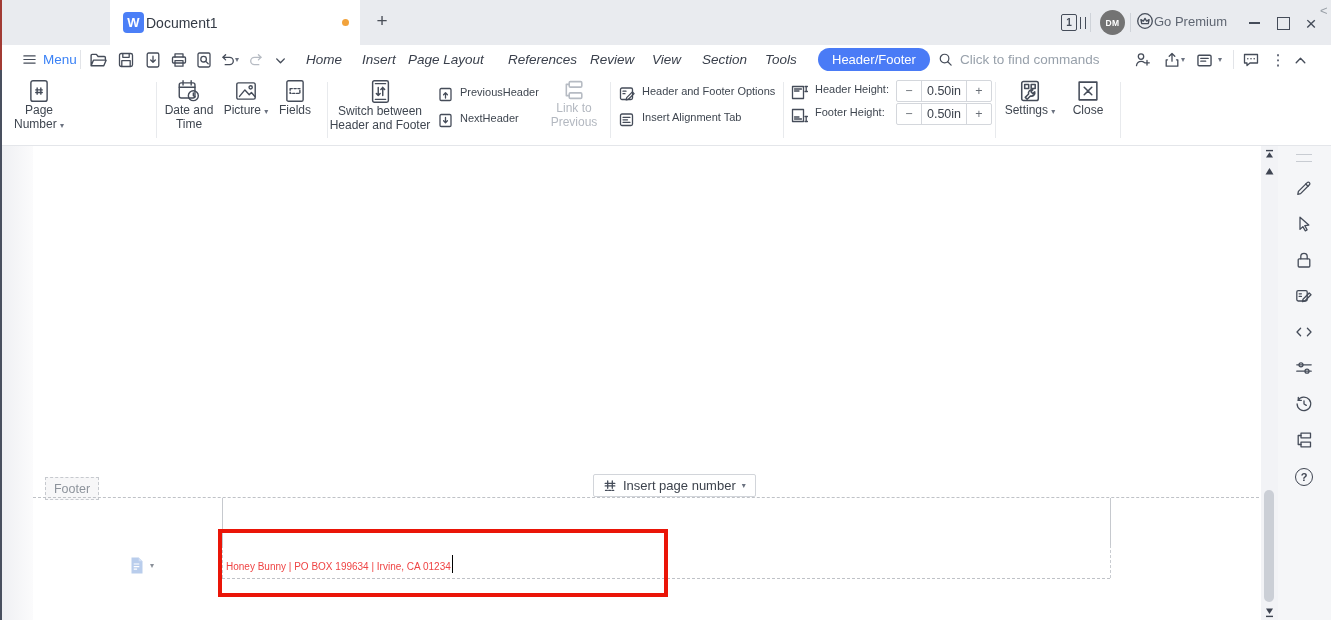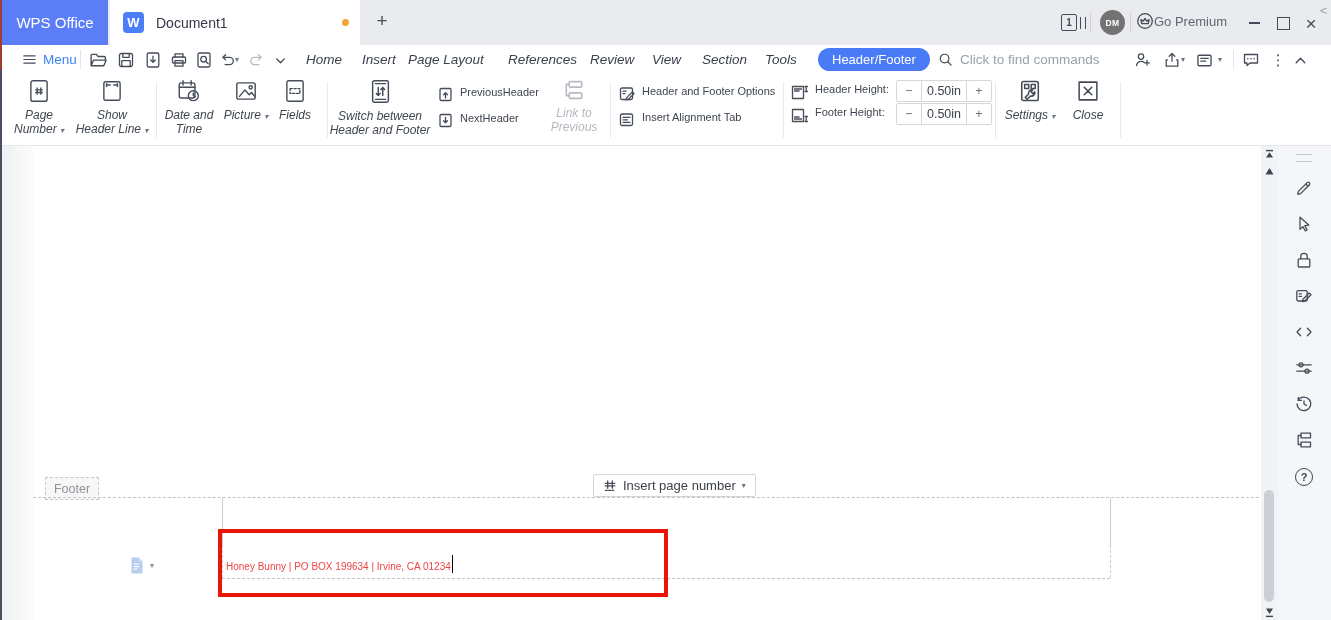--- a/index.html
+++ b/index.html
@@ -12,21 +12,21 @@
   .titlebar{position:absolute;left:0;top:0;width:1331px;height:45px;background:#e9ebef;}
   .edge-strip{position:absolute;left:0;top:0;width:2px;height:620px;
     background:linear-gradient(180deg,#a23b34 0 70px,#49505f 70px 100%);z-index:50;}
   .wps-btn{position:absolute;left:2px;top:0;width:106px;height:45px;background:#5b7df6;
     color:#fff;font-size:15px;display:flex;align-items:center;justify-content:center;}
   .doc-tab{position:absolute;left:110px;top:0;width:250px;height:45px;background:#fff;
     display:flex;align-items:center;}
   .wicon{width:21px;height:21px;background:#4b7ff7;border-radius:4px;color:#fff;
     font-size:13px;font-weight:bold;display:flex;align-items:center;justify-content:center;
     margin-left:13px;}
-  .doc-tab-label{font-size:14px;color:#333a45;margin-left:12px;text-align:center;}
+  .doc-tab-label{font-size:14px;color:#333a45;margin-left:2px;text-align:center;}
   .mod-dot{position:absolute;left:232px;top:19px;width:7px;height:7px;border-radius:50%;background:#f2a33c;}
   .newtab{position:absolute;left:371px;top:10px;width:22px;height:22px;font-size:19px;
     color:#4a4f58;display:flex;align-items:center;justify-content:center;}
   .wincount{position:absolute;left:1061px;top:14px;display:flex;align-items:center;}
   .wincount .box1{width:14px;height:15px;border:1.5px solid #454c59;border-radius:2px;
     font-size:10px;font-weight:bold;color:#454c59;display:flex;align-items:center;justify-content:center;}
   .wincount .bars{width:4px;height:12px;border-left:1.5px solid #454c59;border-right:1.5px solid #454c59;margin-left:3px;}
   .tb-div{position:absolute;top:13px;width:1px;height:19px;background:#cfd3d9;}
   .avatar{position:absolute;left:1100px;top:10px;width:25px;height:25px;border-radius:50%;
     background:#737373;color:#fff;font-size:8.5px;font-weight:bold;
@@ -53,21 +53,21 @@
     background:#4a7bf6;color:#fff;font-size:13px;padding:0 14px;}
   .searchbox{position:absolute;left:938px;top:0;height:29px;display:flex;align-items:center;gap:7px;
     color:#98a1ab;font-size:13.5px;}
   .dots{font-size:15px;color:#41485a;letter-spacing:0;}
 
   
   .ribbon{position:absolute;left:0;top:74px;width:1331px;height:72px;background:#fff;
     border-bottom:1px solid #e4e6ea;box-sizing:border-box;}
   .rsep{position:absolute;top:8px;width:1px;height:56px;background:#e8eaed;}
   .bigbtn{position:absolute;top:4px;display:flex;flex-direction:column;align-items:center;}
-  .bigbtn .lbl{font-size:12px;color:#3f4650;line-height:13.5px;text-align:center;margin-top:5px;white-space:nowrap;font-style:italic;}
+  .bigbtn .lbl{font-size:12px;color:#3f4650;line-height:13.5px;text-align:center;white-space:nowrap;}
   .bigbtn .lbl.gray,.rowbtn .gray{color:#b3b8c0;}
   .rowbtn{position:absolute;display:flex;align-items:flex-start;gap:6px;font-size:11px;color:#3f4650;white-space:nowrap;}
   .stepper{position:absolute;display:flex;height:22px;border:1px solid #d4d7dc;border-radius:2px;
     box-sizing:border-box;font-size:12.5px;color:#3c424c;background:#fff;}
   .stepper .sbtn{width:24px;display:flex;align-items:center;justify-content:center;color:#6a7078;}
   .stepper .sval{width:44px;display:flex;align-items:center;justify-content:center;
     border-left:1px solid #d4d7dc;border-right:1px solid #d4d7dc;}
   .minus-i::after{content:"−";}
   .plus-i::after{content:"+";}
 
@@ -100,21 +100,20 @@
   .sb-item{position:absolute;left:16px;width:20px;height:20px;display:flex;align-items:center;justify-content:center;}
   .sb-handle{position:absolute;left:18px;top:8px;width:16px;height:6px;
     border-top:1.6px solid #c8ccd2;border-bottom:1.6px solid #c8ccd2;}
   .help-circle{width:16px;height:16px;border:1.5px solid #3f4552;border-radius:50%;
     color:#3f4552;font-size:11px;font-weight:bold;display:flex;align-items:center;justify-content:center;}
 </style>
 </head>
 <body>
 
 <div class="titlebar">
-  <div class="wps-btn">WPS Office</div>
   <div class="doc-tab">
     <div class="wicon">W</div>
     <div class="doc-tab-label">Document1</div>
     <div class="mod-dot"></div>
   </div>
   <div class="newtab">+</div>
 
   <div class="wincount">
     <span class="box1">1</span>
     <span class="bars"></span>
@@ -282,30 +281,20 @@
     <span>
       <svg width="26" height="26" viewBox="0 0 24 24">
           <rect class="st" x="4.5" y="2.5" width="15" height="19" rx="2"></rect>
       <path class="st" d="M10.3 9.3v5.6M13.7 9.3v5.6M9 11h6M9 13.4h6"></path>
         </svg>
       </span>
     <div class="lbl"><span>Page</span><br>
       <span>Number</span> <span class="caret"></span></div>
   </div>
 
-  <div class="bigbtn" style="left:70px;width:84px">
-    <span>
-      <svg width="26" height="26" viewBox="0 0 24 24">
-          <rect class="st" x="4.5" y="3.5" width="15" height="17" rx="1.5"></rect>
-      <path class="st" d="M7 6.5h3.4M13.6 6.5H17M7 5.2v2.6M17 5.2v2.6"></path>
-        </svg>
-      </span>
-    <div class="lbl"><span>Show</span><br>
-      <span>Header Line</span> <span class="caret"></span></div>
-  </div>
 
   <div class="bigbtn" style="left:160px;width:58px">
     <span>
       <svg width="26" height="26" viewBox="0 0 24 24">
           <rect class="st" x="3" y="4.5" width="14.5" height="14" rx="1.8"></rect>
       <path class="st" d="M6.5 2.6v3.8M14 2.6v3.8M3 8.6h14.5"></path>
       <circle class="st" cx="16" cy="16.3" r="4.6" fill="#fff"></circle>
           <path class="st" d="M16 13.9v2.5l1.7 1"></path>
         </svg>
       </span>

